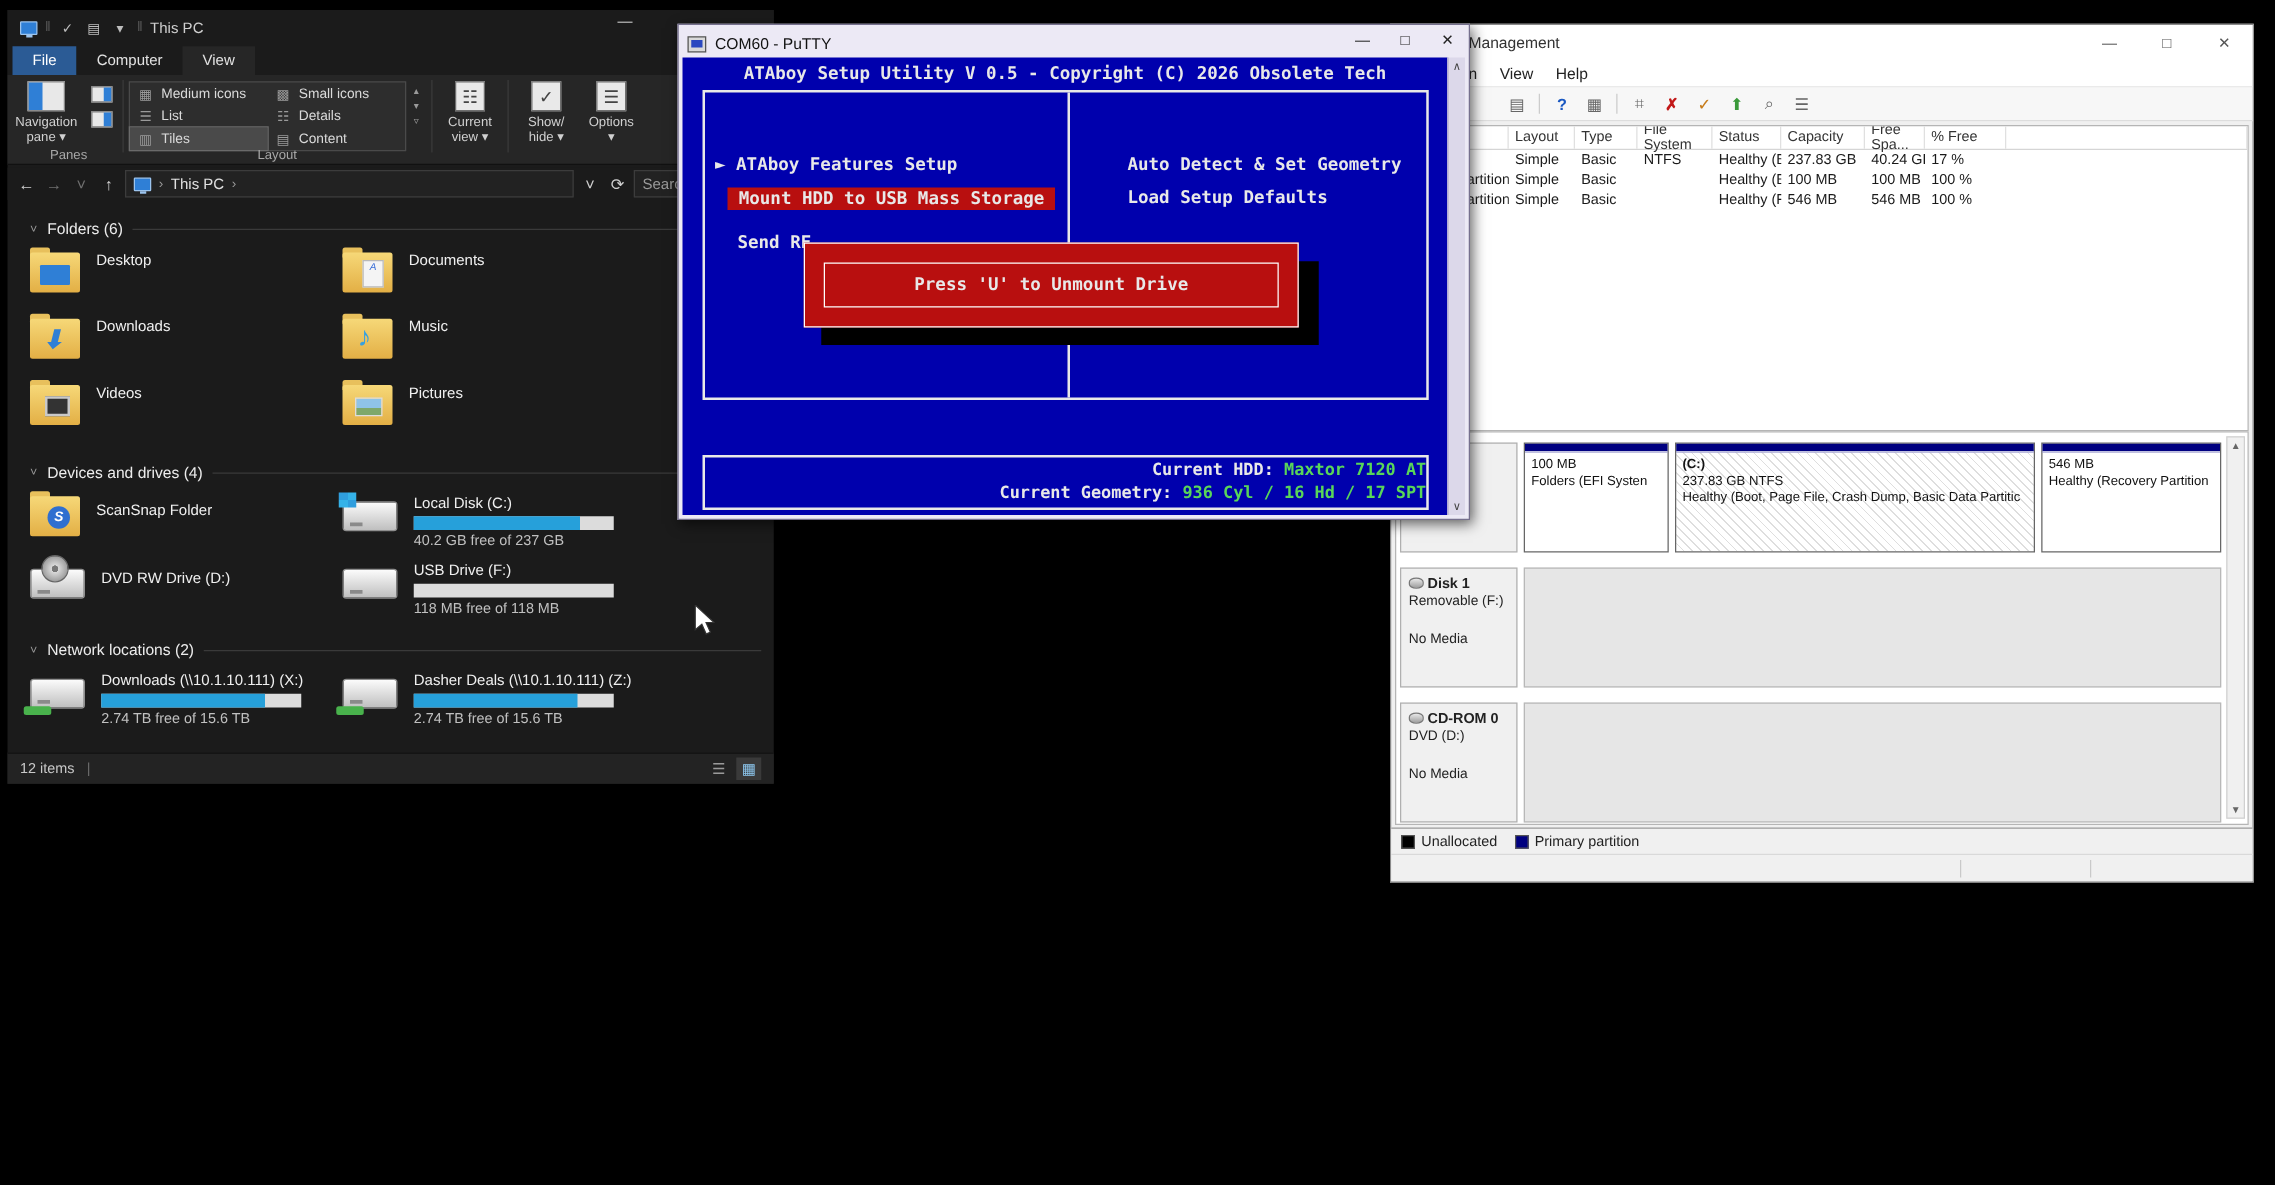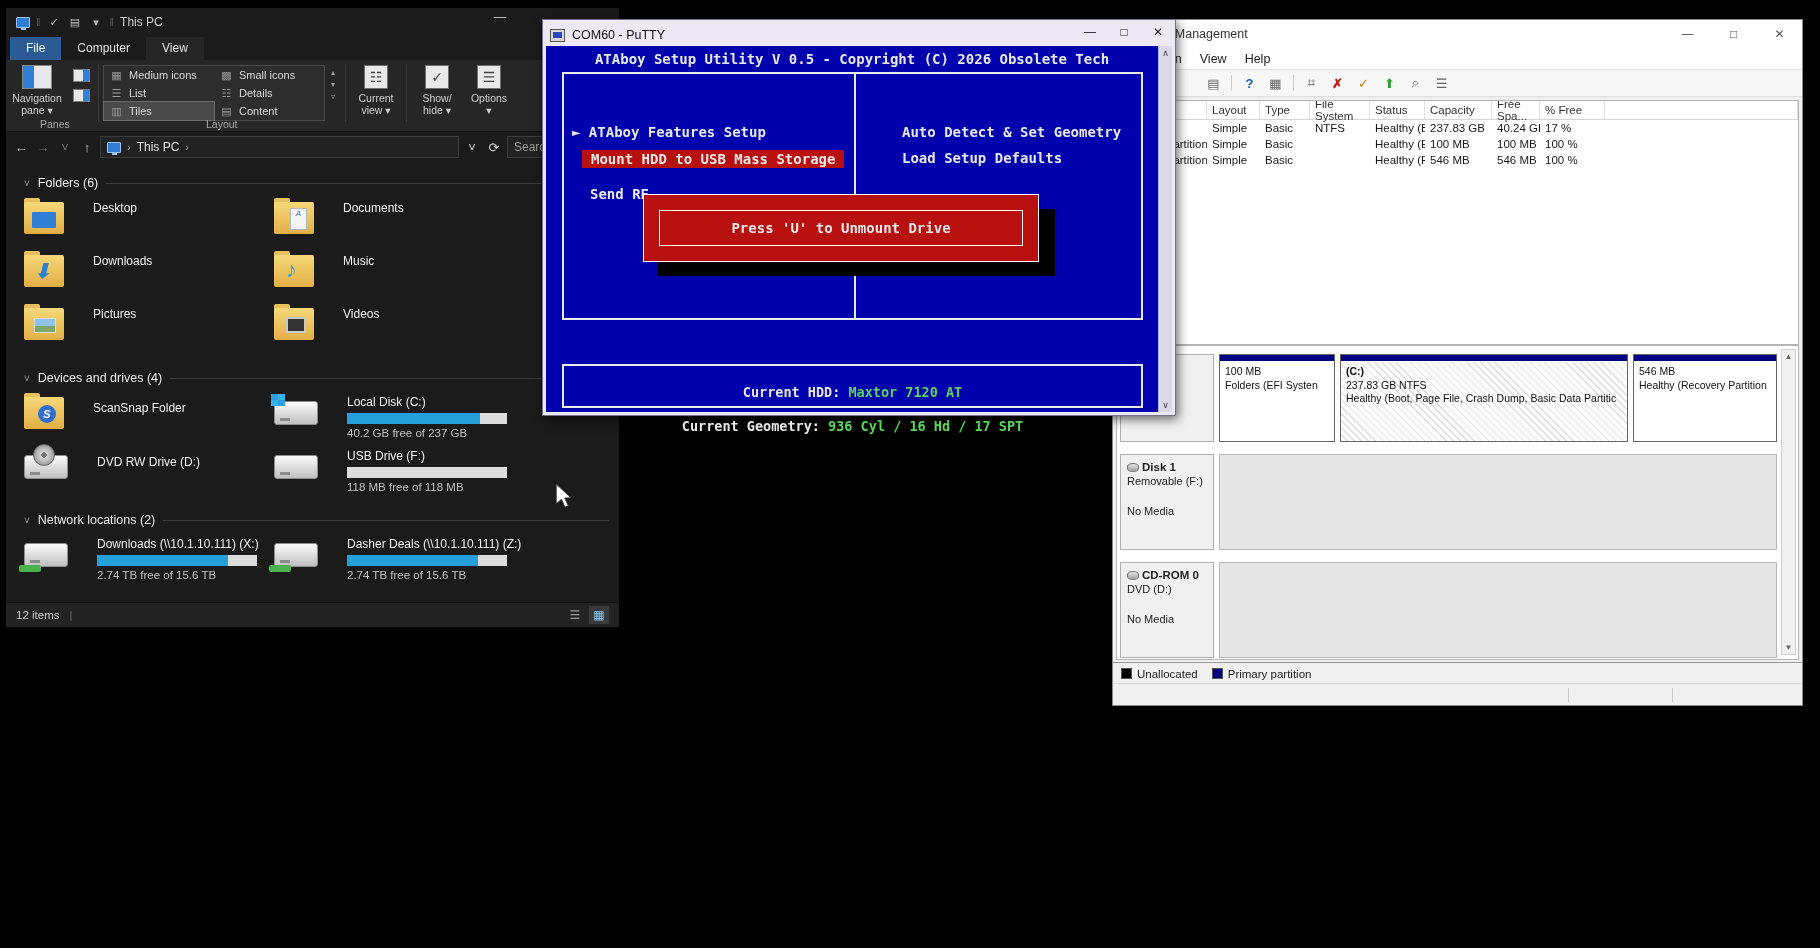--- a/index.html
+++ b/index.html
@@ -42,21 +42,21 @@
   .nav-a { width:18px; text-align:center; color:#cfcfcf; font-size:13px; }
   .nav-a.dim { color:#6f6f6f; }
   .addr-box { flex:1; height:22px; background:#222; border:1px solid #3c3c3c; display:flex; align-items:center; gap:6px; padding:0 6px; color:#e0e0e0; }
   .addr-box .crumb-sep { color:#9a9a9a; font-size:11px; }
   .search-box { width:106px; height:22px; background:#222; border:1px solid #3c3c3c; display:flex; align-items:center; padding:0 6px; color:#9a9a9a; overflow:hidden; white-space:nowrap; }
   .ex-content { position:absolute; top:152px; left:0; right:0; bottom:25px; padding:14px 0 0 18px; overflow:hidden; }
   .sec-head { display:flex; align-items:center; gap:8px; height:18px; margin-bottom:6px; color:#ececec; font-size:12.5px; }
   .sec-head .chev { color:#9a9a9a; font-size:10px; }
   .sec-head .rule { flex:1; height:1px; background:#3a3a3a; margin-right:10px; }
   .tile-grid { display:grid; grid-template-columns:250px 250px; }
-  .tile { display:flex; gap:29px; height:53px; align-items:flex-start; }
+  .tile { display:flex; gap:13px; height:53px; align-items:flex-start; }
   .tile .lbl { font-size:12px; color:#f0f0f0; padding-top:3px; }
   .tile .info { padding-top:2px; }
   .tile .free { font-size:11.5px; color:#c0c0c0; margin-top:3px; }
   .bar { width:160px; height:11px; background:#dcdcdc; margin-top:4px; }
   .bar i { display:block; height:100%; background:#26a0da; }
   
   .fold { width:40px; height:32px; position:relative; margin-top:4px; flex:none; }
   .fold:before { content:""; position:absolute; left:0; top:-4px; width:16px; height:8px; background:#e8c05c; border-radius:2px 2px 0 0; }
   .fold:after { content:""; position:absolute; inset:0; background:linear-gradient(#f6d878,#e3af45); border-radius:2px; }
   .fold .ov { position:absolute; z-index:2; }
@@ -135,21 +135,21 @@
   .t-div { position:absolute; left:290px; top:0; bottom:0; width:2px; background:#e8e8e8; }
   .t-item { position:absolute; white-space:nowrap; }
   .t-red { background:#b80f0f; padding:1px 9px; }
   .dlg-shadow { position:absolute; left:111px; top:163px; width:398px; height:67px; background:#000; }
   .dlg { position:absolute; left:97px; top:148px; width:396px; height:68px; background:#b80f0f; border:1px solid #fff; padding:15px; }
   .dlg-in { border:1px solid #fff; height:100%; display:flex; align-items:center; justify-content:center; white-space:nowrap; }
   .t-help { position:absolute; left:16px; top:276px; width:581px; height:40px; border:2px solid #e8e8e8; font-size:13.5px; }
   .t-help .l1 { position:absolute; left:9px; top:2px; } .t-help .l2 { position:absolute; left:9px; top:19px; }
   .t-help .r1 { position:absolute; left:338px; top:2px; } .t-help .r2 { position:absolute; left:372px; top:19px; }
   .t-info { position:absolute; left:16px; top:318px; width:581px; height:44px; border:2px solid #e8e8e8; text-align:center; font-size:13.5px; }
-  .t-info div { margin-top:18px; }
+  .t-info div { margin-top:2px;text-align:right; }
   .grn { color:#59d659; }
   .pt-scroll { position:absolute; right:3px; top:26px; bottom:3px; width:14px; background:#dcd8ea; border-left:1px solid #b9b2d2;
                display:flex; flex-direction:column; justify-content:space-between; align-items:center; color:#444; font-size:9px; padding:2px 0; }
 
   
   #cursor { position:absolute; left:553px; top:484px; z-index:9; }
 </style>
 </head>
 <body>
 
@@ -275,29 +275,29 @@
         <span class="lbl">Downloads</span>
       </div>
       <div class="tile">
         <span class="fold">
             <i class="ov ov-music">♪</i>
           </span>
         <span class="lbl">Music</span>
       </div>
       <div class="tile">
         <span class="fold">
+            <i class="ov ov-vid"></i>
+          </span>
+        <span class="lbl">Videos</span>
+      </div>
+      <div class="tile">
+        <span class="fold">
             <i class="ov ov-pic"></i>
           </span>
         <span class="lbl">Pictures</span>
-      </div>
-      <div class="tile">
-        <span class="fold">
-            <i class="ov ov-vid"></i>
-          </span>
-        <span class="lbl">Videos</span>
       </div>
     </div>
 
     <div class="sec-head" style="margin-top:12px">
       <span class="chev">˅</span>
       <span>Devices and drives (4)</span>
         <span class="rule"></span>
     </div>
     <div class="tile-grid">
       <div class="tile" style="height:54px">

